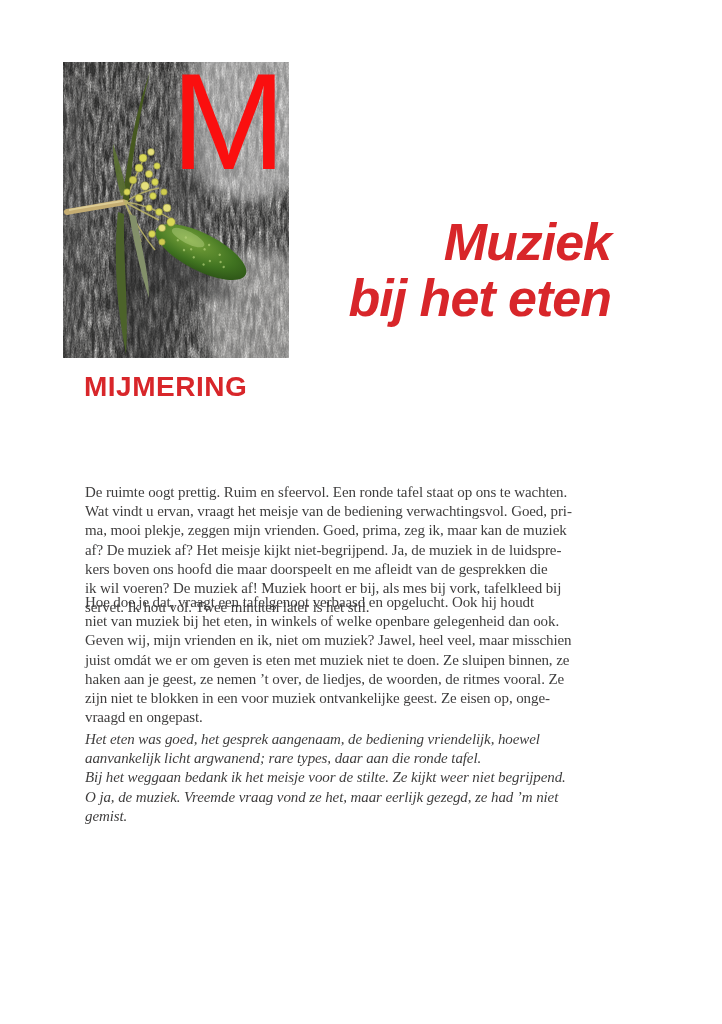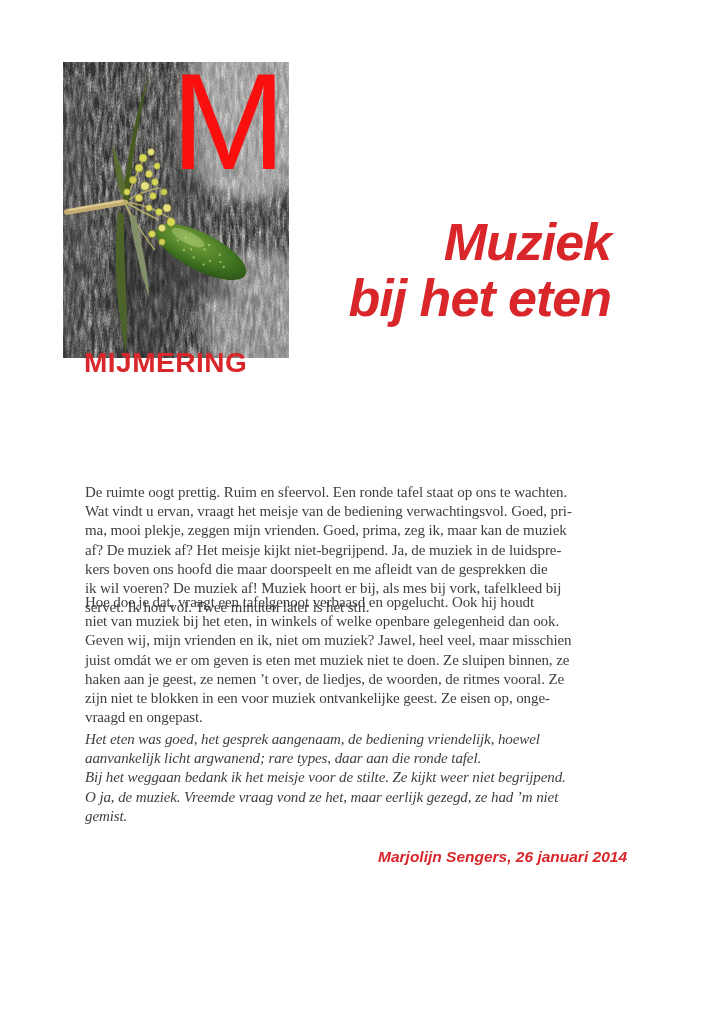--- a/index.html
+++ b/index.html
@@ -10,21 +10,21 @@
   .photo{
     position:absolute;left:63px;top:62px;width:226px;height:296px;
   }
   .photo svg{display:block;}
   .title{
     position:absolute;top:198px;right:95px;margin:16px;
     font:italic 700 52px/56px "Liberation Sans",sans-serif;
     color:#d8262a;text-align:right;white-space:pre-line;letter-spacing:-1px;
   }
   .heading{
-    position:absolute;left:84px;top:348px;margin:0;
+    position:absolute;left:84px;top:372px;margin:0;
     font:700 28px/30px "Liberation Sans",sans-serif;
     color:#d8262a;letter-spacing:0.5px;
   }
   .para{
     position:absolute;left:85px;width:560px;margin:0;
     font:400 15px/19.2px "Liberation Serif",serif;
     color:#3f3e3e;letter-spacing:-0.1px;white-space:pre;
   }
   .para-1{top:452px;margin-top:31px;}
   .para-2{top:593px;}
@@ -158,15 +158,14 @@
 juist omdát we er om geven is eten met muziek niet te doen. Ze sluipen binnen, ze
 haken aan je geest, ze nemen ’t over, de liedjes, de woorden, de ritmes vooral. Ze
 zijn niet te blokken in een voor muziek ontvankelijke geest. Ze eisen op, onge-
 vraagd en ongepast.</p>
   <p class="para para-3">Het eten was goed, het gesprek aangenaam, de bediening vriendelijk, hoewel
 aanvankelijk licht argwanend; rare types, daar aan die ronde tafel.
 Bij het weggaan bedank ik het meisje voor de stilte. Ze kijkt weer niet begrijpend.
 O ja, de muziek. Vreemde vraag vond ze het, maar eerlijk gezegd, ze had ’m niet
 gemist.</p>
 
-  <p class="signature">Marjolijn Sengers, 26 januari 2014</p>
 
 </div>
 
 </body></html>

